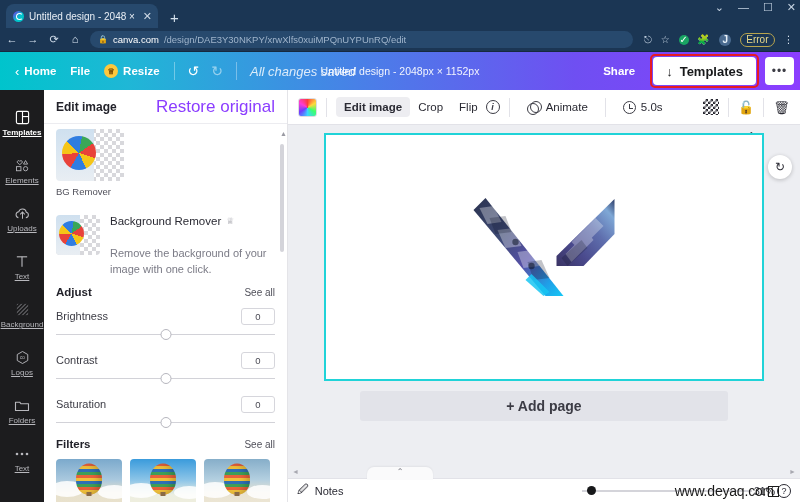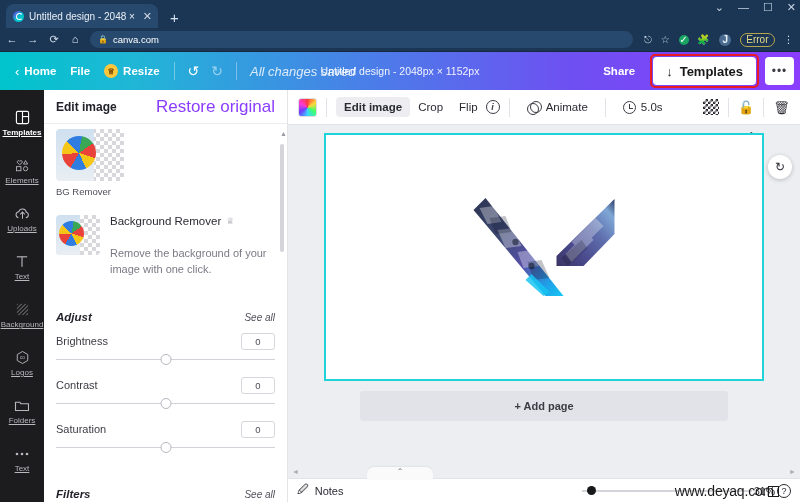--- a/index.html
+++ b/index.html
@@ -162,21 +162,21 @@
   .bgr-lbl { font-size: 9.5px; color: #50505a; margin-top: 5px; }
 
   .bgr-card { display: flex; gap: 10px; margin-top: 18px; }
   .bgr-thumb-sm { width: 44px; height: 40px; border-radius: 4px; overflow: hidden;
                   position: relative; flex: 0 0 auto; }
   .bgr-info { flex: 1 1 auto; min-width: 0; }
   .bgr-name { font-size: 11.5px; color: #2a2a33; display: flex; align-items: center; gap: 5px; }
   .crown-sm { color: #9a9aa3; font-size: 9px; }
   .bgr-desc { font-size: 11px; color: #7b7b86; line-height: 1.45; margin-top: 19px; }
 
-  .sec-head { display: flex; align-items: baseline; justify-content: space-between; margin-top: 33px; font-style: italic; }
+  .sec-head { display: flex; align-items: baseline; justify-content: space-between; margin-top: 8px; }
   .sec-title { font-size: 11.5px; font-weight: bold; color: #22222a; }
   .see-all { font-size: 10px; color: #50505a; }
 
   .slider-row { margin-top: 10px; }
   .slider-top { display: flex; align-items: center; justify-content: space-between; }
   .slider-name { font-size: 11px; color: #3c3c45; }
   .slider-val {
     width: 34px; height: 17px; border: 1px solid #d6d6dc; border-radius: 3px;
     font-size: 9.5px; color: #4a4a54; display: flex; align-items: center; justify-content: center;
   }
@@ -259,21 +259,21 @@
     position: absolute; right: -28px; top: 22px;
     width: 24px; height: 24px; border-radius: 50%; background: #fff;
     box-shadow: 0 1px 4px rgba(0,0,0,.22);
     display: flex; align-items: center; justify-content: center;
     font-size: 12px; color: #2a2a33;
   }
   .vlogo { position: absolute; left: 50%; top: 50%; transform: translate(-50%,-50%); }
   .addpage {
     margin: 10px 36px 0 36px; height: 30px; background: #e2e3e9; border-radius: 3px;
     display: flex; align-items: center; justify-content: center;
-    font-size: 11px; font-weight: bold; color: #3c3c45;
+    font-size: 14px; font-weight: bold; color: #3c3c45;
   }
   .hscroll {
     height: 14px; display: flex; align-items: center; justify-content: space-between;
     padding: 0 4px; color: #a8a8b0; font-size: 7px; flex: 0 0 auto;
   }
   .pagetab {
     position: absolute; left: 50%; transform: translateX(-50%); bottom: 22px;
     width: 66px; height: 13px; background: #fafafb; border-radius: 7px 7px 0 0;
     display: flex; align-items: flex-start; justify-content: center;
     font-size: 8px; color: #6a6a74; box-shadow: 0 -1px 2px rgba(0,0,0,.05);
@@ -322,20 +322,21 @@
   </div>
 
   <div class="browser-urlbar">
     <span class="navbtn">←</span>
     <span class="navbtn">→</span>
     <span class="navbtn">⟳</span>
     <span class="navbtn">⌂</span>
     <div class="urlfield">
       <span class="lock-ico">🔒</span>
       <span class="url-host">canva.com</span>
+        <span class="url-path">/design/DAE3Y30NKPY/xrwXlfs0xuiMPQnUYPUnRQ/edit</span>
     </div>
     <div class="urltools">
       <span>⎋</span>
       <span>☆</span>
       <span class="dot-green">✓</span>
       <span class="puzzle">🧩</span>
       <span class="avatar-j">J</span>
       <span class="errpill">Error</span>
       <span class="kebab">⋮</span>
     </div>

